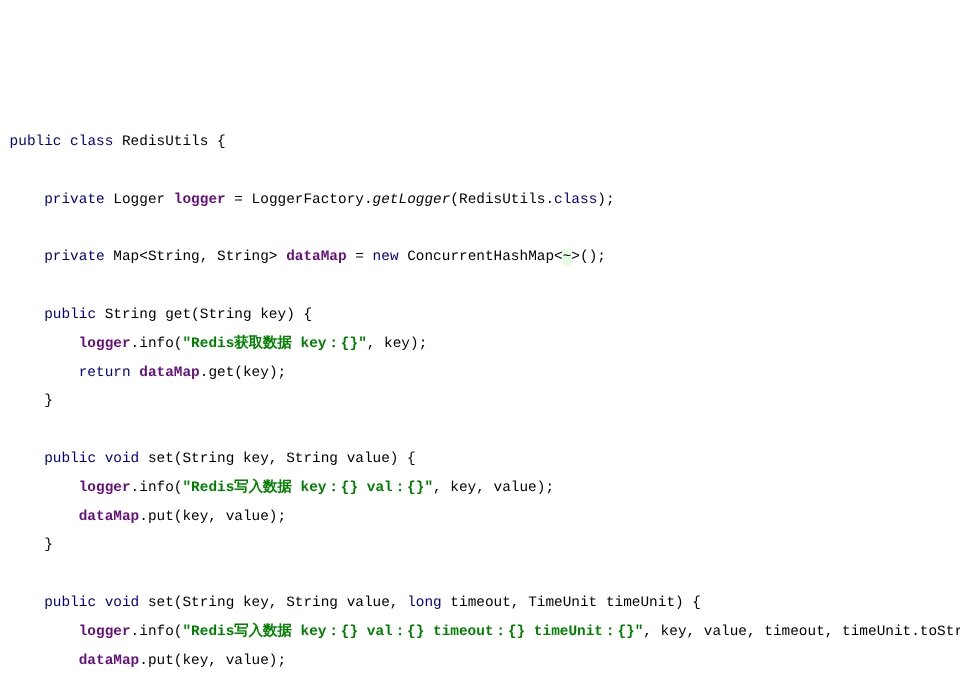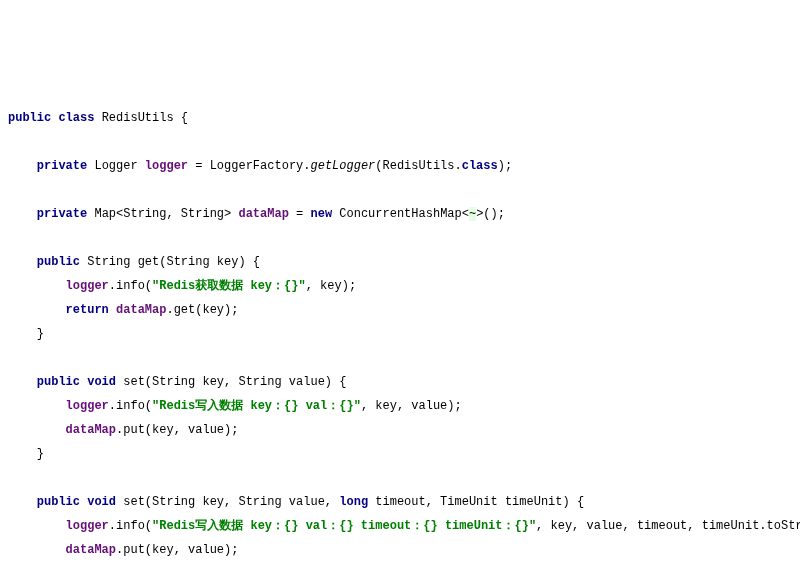--- a/index.html
+++ b/index.html
@@ -5,21 +5,21 @@
   body {
     margin: 0;
     padding: 10px 8px;
     background: #ffffff;
     font-family: "Courier New", Consolas, monospace;
     font-size: 12px;
     line-height: 2.0;
     white-space: pre;
     color: #000000;
   }
-  .kw { color: #000080; font-weight: bold; margin-top: 32px; }
+  .kw { color: #000080; font-weight: normal; margin-top: 32px; }
   .field { color: #660e7a; font-weight: bold; }
   .str { color: #008000; font-weight: bold; }
   .italic { font-style: italic; }
   .bg { background: #e2ffe2; }
 </style>
 </head>
 <body>
 
 
 

